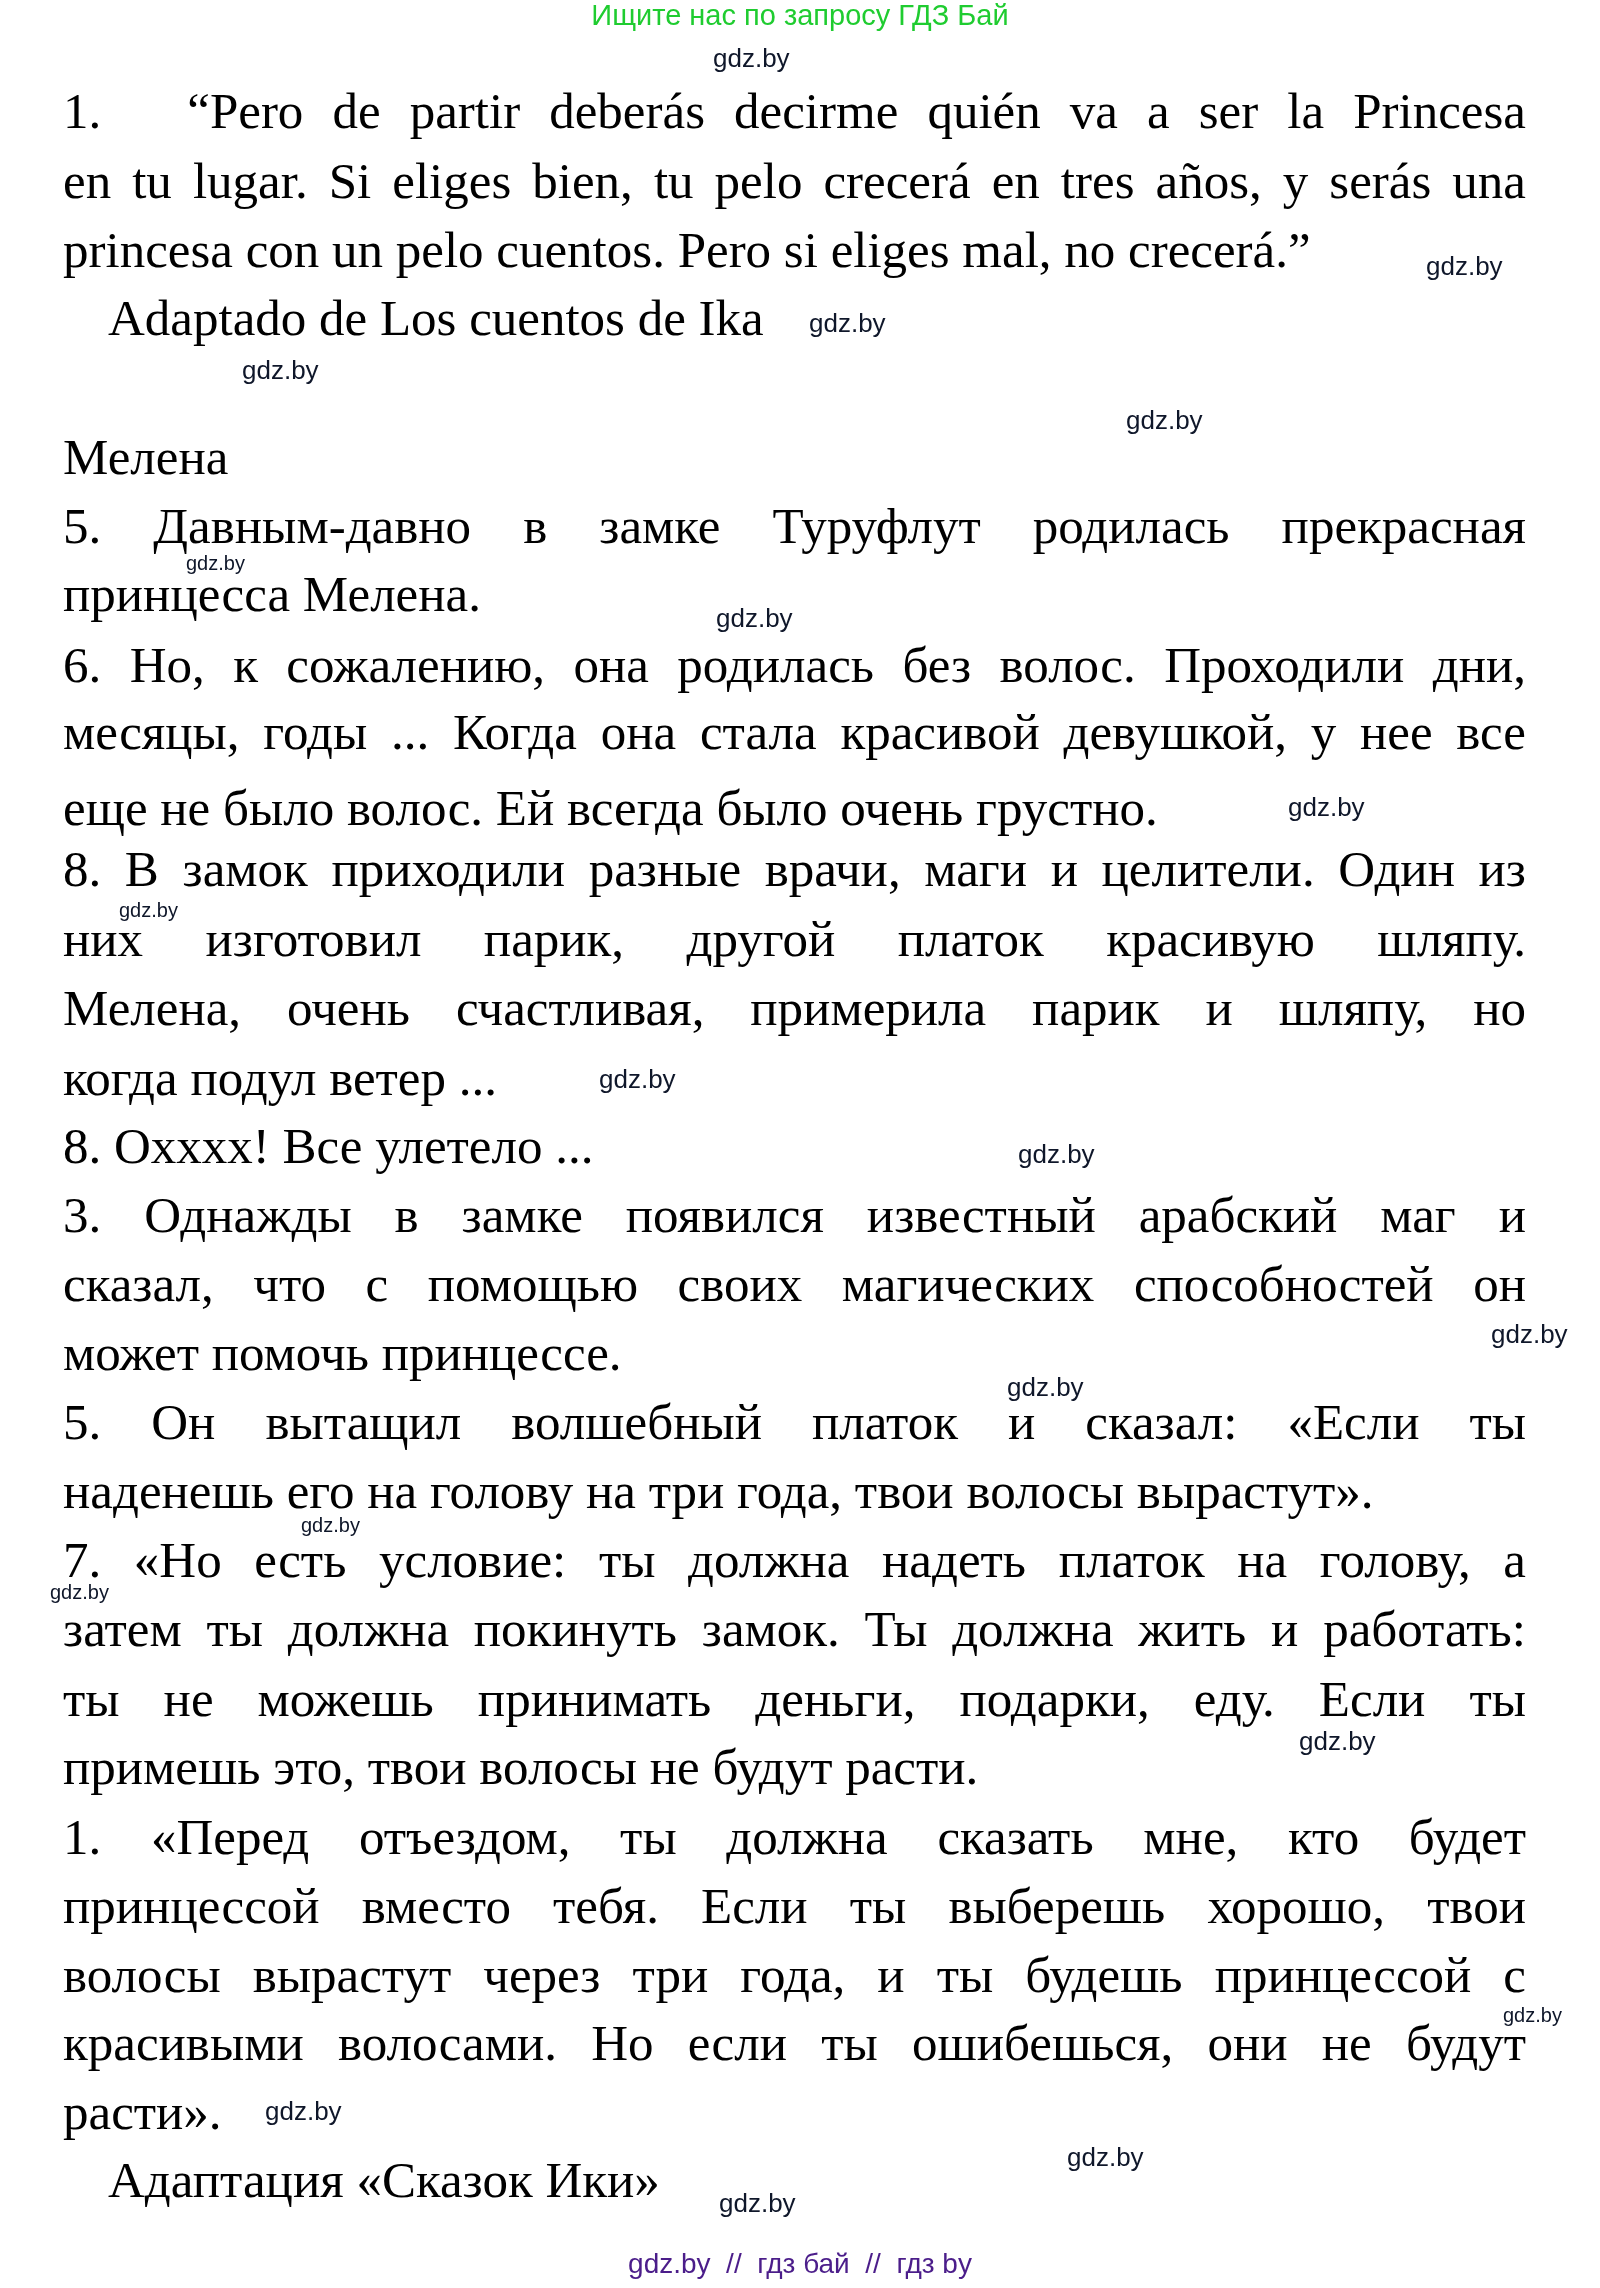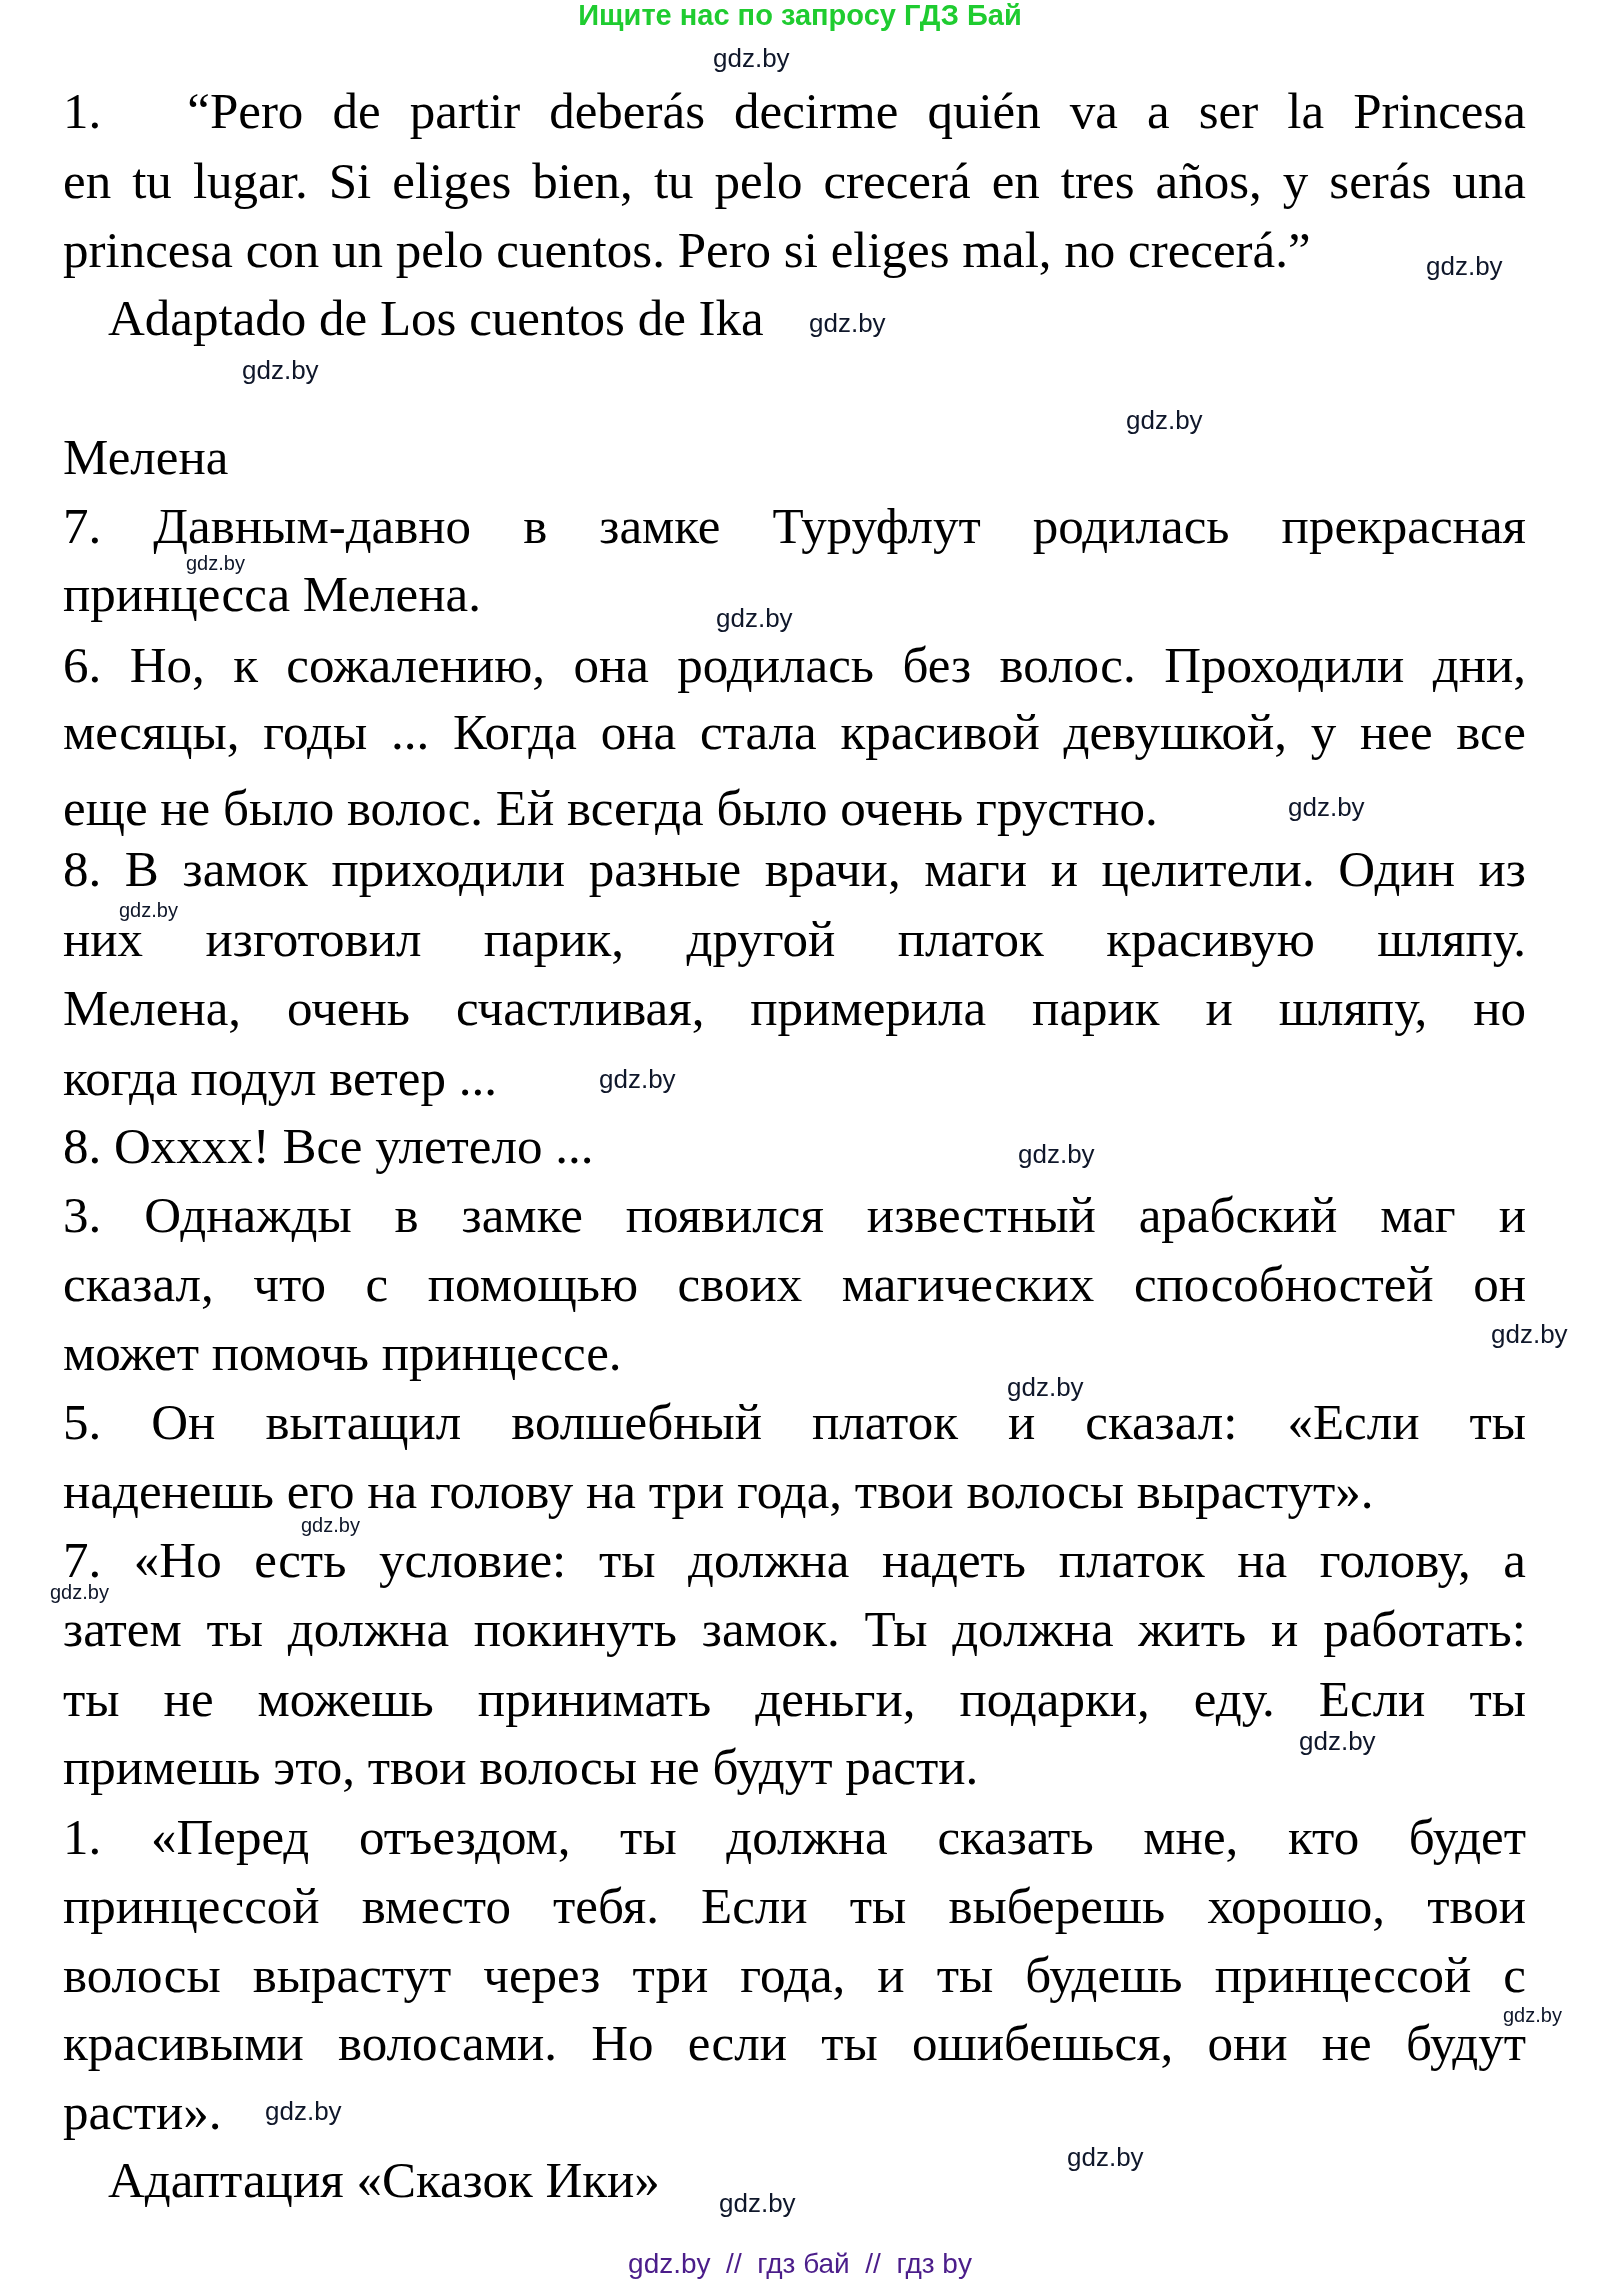--- a/index.html
+++ b/index.html
@@ -1,21 +1,21 @@
 <!DOCTYPE html>
 <html><head>
 <meta charset="utf-8">
 <style>
   html, body { margin: 0; padding: 0; background: #ffffff; }
   body { width: 1600px; height: 2288px; position: relative; overflow: hidden; }
   .hdr {
     position: absolute; left: 0; width: 1600px; text-align: center;
     font-family: "Liberation Sans", sans-serif; font-size: 29px; line-height: 31px;
   }
-  .promo { top: 0px; color: #1fcc30; font-weight: bold; }
+  .promo { top: 0px; color: #1fcc30; }
   .footer { top: 2248px; color: #4b1d8a; font-size: 28px; }
   .line {
     position: absolute; left: 63px; width: 1463px;
     font-family: "Liberation Serif", serif; font-size: 51px; line-height: 69px;
     color: #000; white-space: nowrap; height: 69px;
   }
   .line.j { white-space: normal; text-align: justify; text-align-last: justify; }
   .line.ind { left: 80px; margin-left: 28px; }
   .wm {
     position: absolute; font-family: "Liberation Sans", sans-serif; font-size: 26px;
@@ -28,21 +28,21 @@
 <body>
 
 <div class="hdr promo">Ищите нас по запросу ГДЗ Бай</div>
 
 <div class="line j" style="top:77px"><span>1.</span><span class="num-gap"></span><span>“Pero de partir deberás decirme quién va a ser la Princesa</span></div>
 <div class="line j" style="top:147px">en tu lugar. Si eliges bien, tu pelo crecerá en tres años, y serás una</div>
 <div class="line" style="top:216px">princesa con un pelo cuentos. Pero si eliges mal, no crecerá.”</div>
 <div class="line ind" style="top:284px">Adaptado de Los cuentos de Ika</div>
 
 <div class="line" style="top:423px">Мелена</div>
-<div class="line j" style="top:492px">7. Давным-давно в замке Туруфлут родилась прекрасная</div>
+<div class="line j" style="top:492px">5. Давным-давно в замке Туруфлут родилась прекрасная</div>
 <div class="line" style="top:560px">принцесса Мелена.</div>
 <div class="line j" style="top:631px">6. Но, к сожалению, она родилась без волос. Проходили дни,</div>
 <div class="line j" style="top:698px">месяцы, годы ... Когда она стала красивой девушкой, у нее все</div>
 <div class="line" style="top:774px">еще не было волос. Ей всегда было очень грустно.</div>
 <div class="line j" style="top:835px">8. В замок приходили разные врачи, маги и целители. Один из</div>
 <div class="line j" style="top:905px">них изготовил парик, другой платок красивую шляпу.</div>
 <div class="line j" style="top:974px">Мелена, очень счастливая, примерила парик и шляпу, но</div>
 <div class="line" style="top:1044px">когда подул ветер ...</div>
 <div class="line" style="top:1112px">8. Охххх! Все улетело ...</div>
 <div class="line j" style="top:1181px">3. Однажды в замке появился известный арабский маг и</div>

